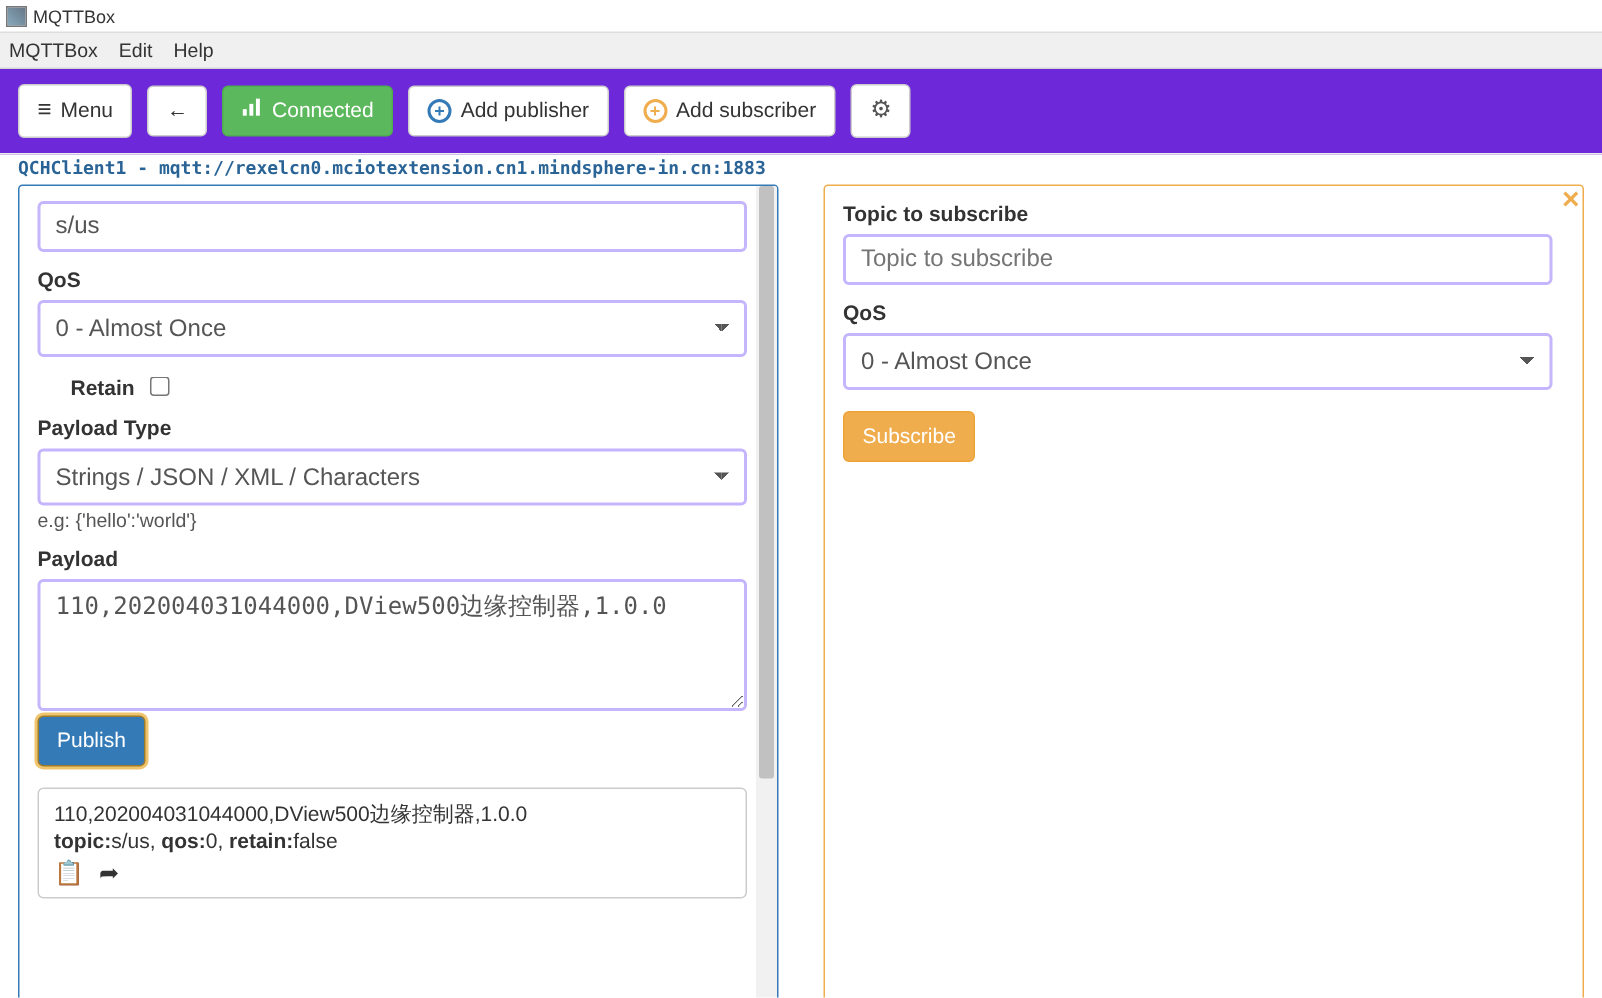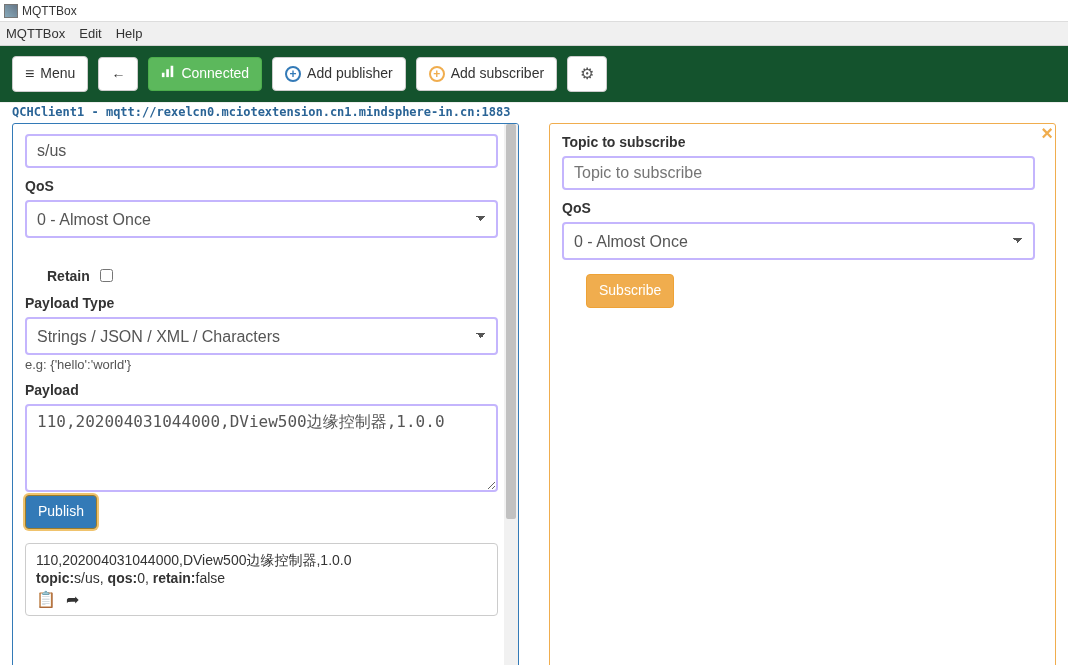--- a/index.html
+++ b/index.html
@@ -35,21 +35,21 @@
     border-bottom: 1px solid #d4d4d4;
     padding: 0 6px;
     display: flex;
     align-items: center;
     gap: 14px;
     font-size: 13px;
     color: #333;
   }
   .toolbar {
     padding: 10px 12px;
-    background: #14532d;
+    background: #6d28d9;
     display: flex;
     align-items: center;
     gap: 10px;
     border-bottom: 1px solid #eee;
   }
   .btn {
     display: inline-flex;
     align-items: center;
     gap: 6px;
     padding: 6px 12px;
@@ -132,21 +132,21 @@
     height:38px;
     appearance:none;
     -webkit-appearance:none;
     background-image:linear-gradient(45deg,transparent 50%,#555 50%),linear-gradient(135deg,#555 50%,transparent 50%);
     background-position: calc(100% - 15px) 14px, calc(100% - 10px) 14px;
     background-size:5px 5px,5px 5px;
     background-repeat:no-repeat;
   }
   textarea.form-control { resize: both; height:88px; }
   .help { font-size:13px; color:#555; margin-top:2px; }
-  .retain-row { display:flex; align-items:center; gap:6px; margin-top:28px; font-weight:bold;padding-left:22px;}
+  .retain-row { display:flex; align-items:center; gap:6px; margin-top:10px; font-weight:bold;padding-left:22px;}
   .msgbox {
     margin-top:14px;
     border:1px solid #ccc;
     border-radius:4px;
     padding:8px 10px 6px 10px;
     font-size:14px;
   }
   .msgbox .meta b{ font-weight:bold; }
   .msg-actions { margin-top:4px; display:flex; gap:10px; font-size:16px; color:#333; }
   .msg-actions span { cursor:pointer; }
@@ -257,19 +257,19 @@
     <span class="close">×</span>
     <div class="body">
       <label class="sec first">Topic to subscribe</label>
       <input class="form-control" placeholder="Topic to subscribe" style="">
 
       <label class="sec">QoS</label>
       <select class="form-control">
         <option>0 - Almost Once</option>
       </select>
 
-      <div style="margin-top:14px;margin-left:24px;">
+      <div style="margin-top:14px;">
         <button class="btn btn-warning">Subscribe</button>
       </div>
     </div>
   </div>
 
 </div>
 
 </body></html>

